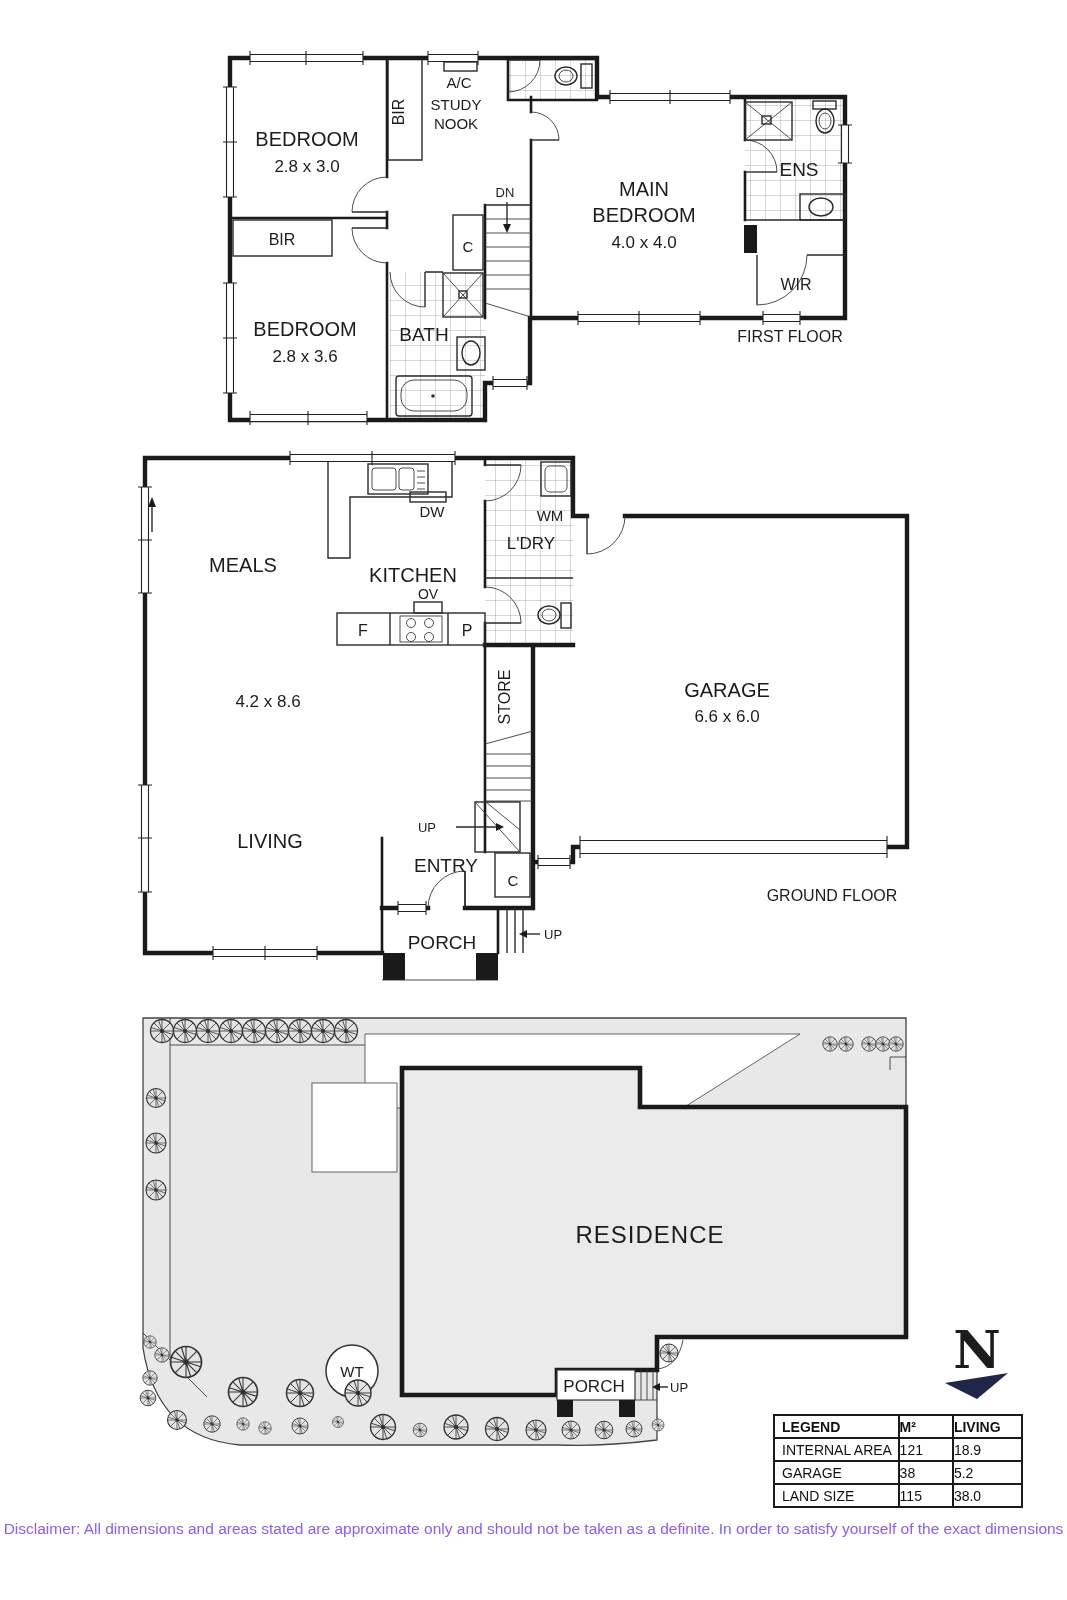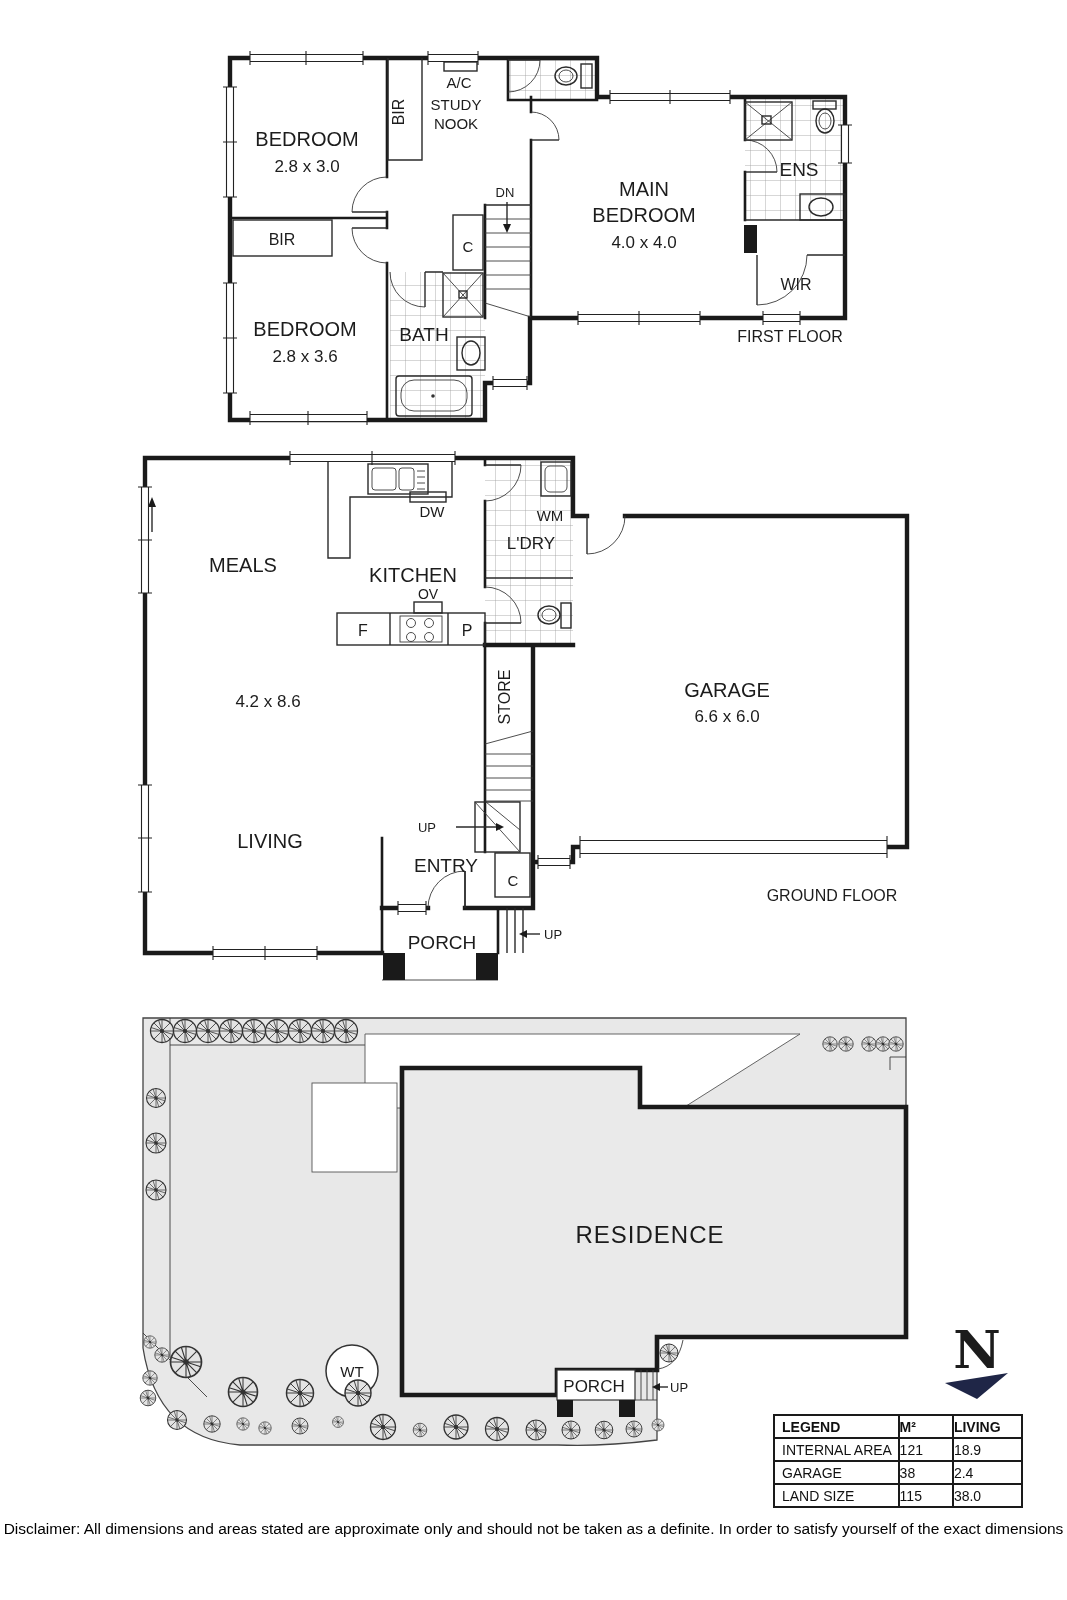--- a/index.html
+++ b/index.html
@@ -16,21 +16,21 @@
   .L20{font-size:20px}.L19{font-size:19px}.L17{font-size:17px}.L16{font-size:16px}
   .L15{font-size:15px}.L14{font-size:14px}.L13{font-size:13px}.L24{font-size:24px;letter-spacing:1px}
   .mid{text-anchor:middle}
   #legend-table{position:absolute;left:773px;top:1414px;width:250px;border-collapse:collapse;
     font-size:14px;color:#111;}
   #legend-table td{border:2px solid #1a1a1a;height:21px;padding:0 0 0 7px;}
   #legend-table td.c{text-align:left;padding:0;}
   #legend-table tr.hd td{font-weight:bold;}
   #legend-table td.w1{width:120px}#legend-table td.w2c{width:55px}#legend-table td.w3c{width:69px}
   #disclaimer{position:absolute;left:0;top:1519px;width:1067px;text-align:center;
-    font-size:15.5px;line-height:20px;color:#000000;}
+    font-size:15.5px;line-height:20px;color:#8b5cf6;}
 </style>
 </head>
 <body>
 
 <div id="page">
 <svg width="1067" height="1600" viewBox="0 0 1067 1600">
 <defs>
   <pattern id="tl" width="15" height="15" patternUnits="userSpaceOnUse">
     <path d="M15 0H0V15" fill="none" stroke="#9a9a9a" stroke-width="0.8"></path>
   </pattern>
@@ -352,21 +352,21 @@
     <td class="w3c c">LIVING</td>
   </tr>
   <tr>
     <td>INTERNAL AREA</td>
     <td class="c">121</td>
     <td class="c">18.9</td>
   </tr>
   <tr>
     <td>GARAGE</td>
     <td class="c">38</td>
-    <td class="c">2.4</td>
+    <td class="c">5.2</td>
   </tr>
   <tr>
     <td>LAND SIZE</td>
     <td class="c">115</td>
     <td class="c">38.0</td>
   </tr>
 </tbody>
     </table>
 
 

